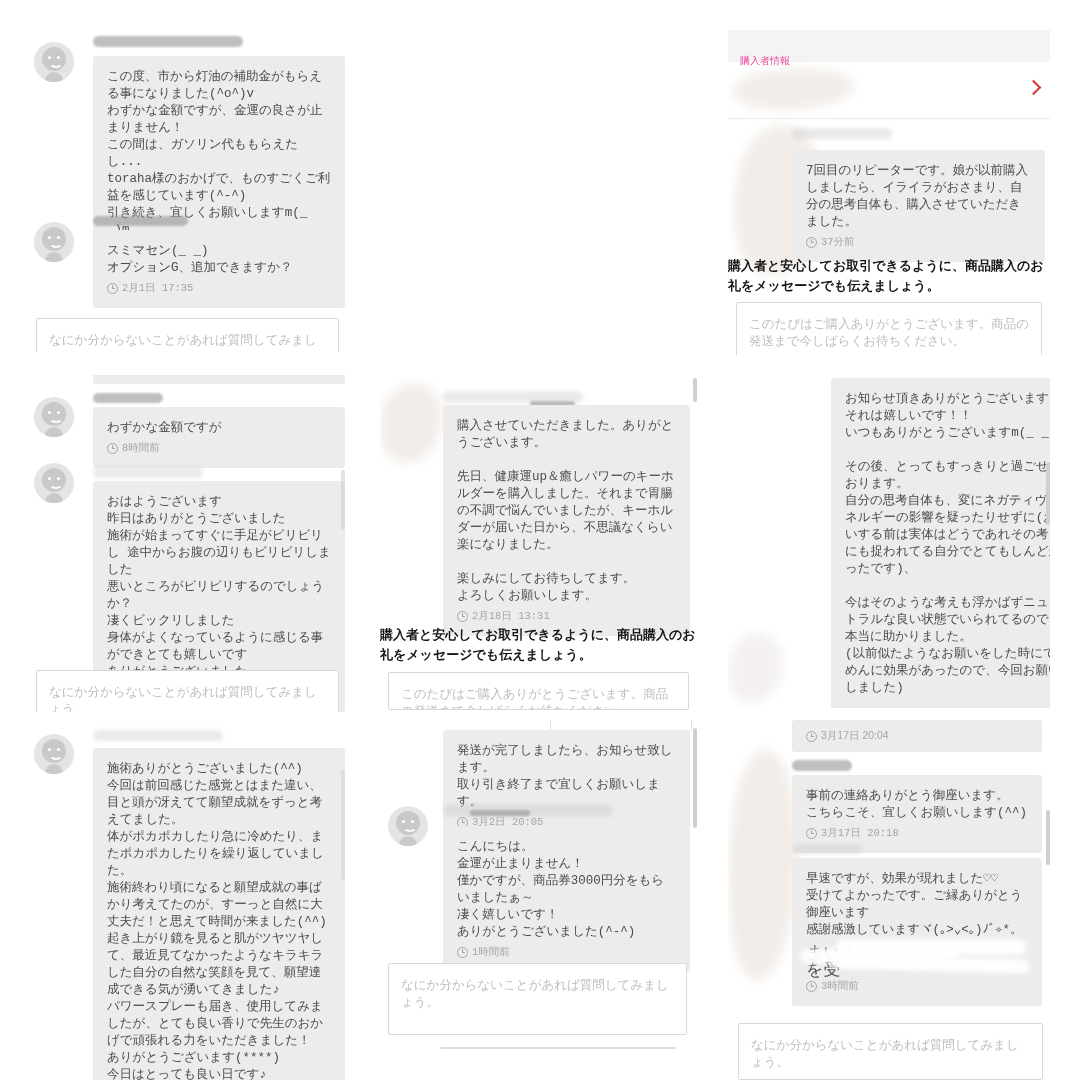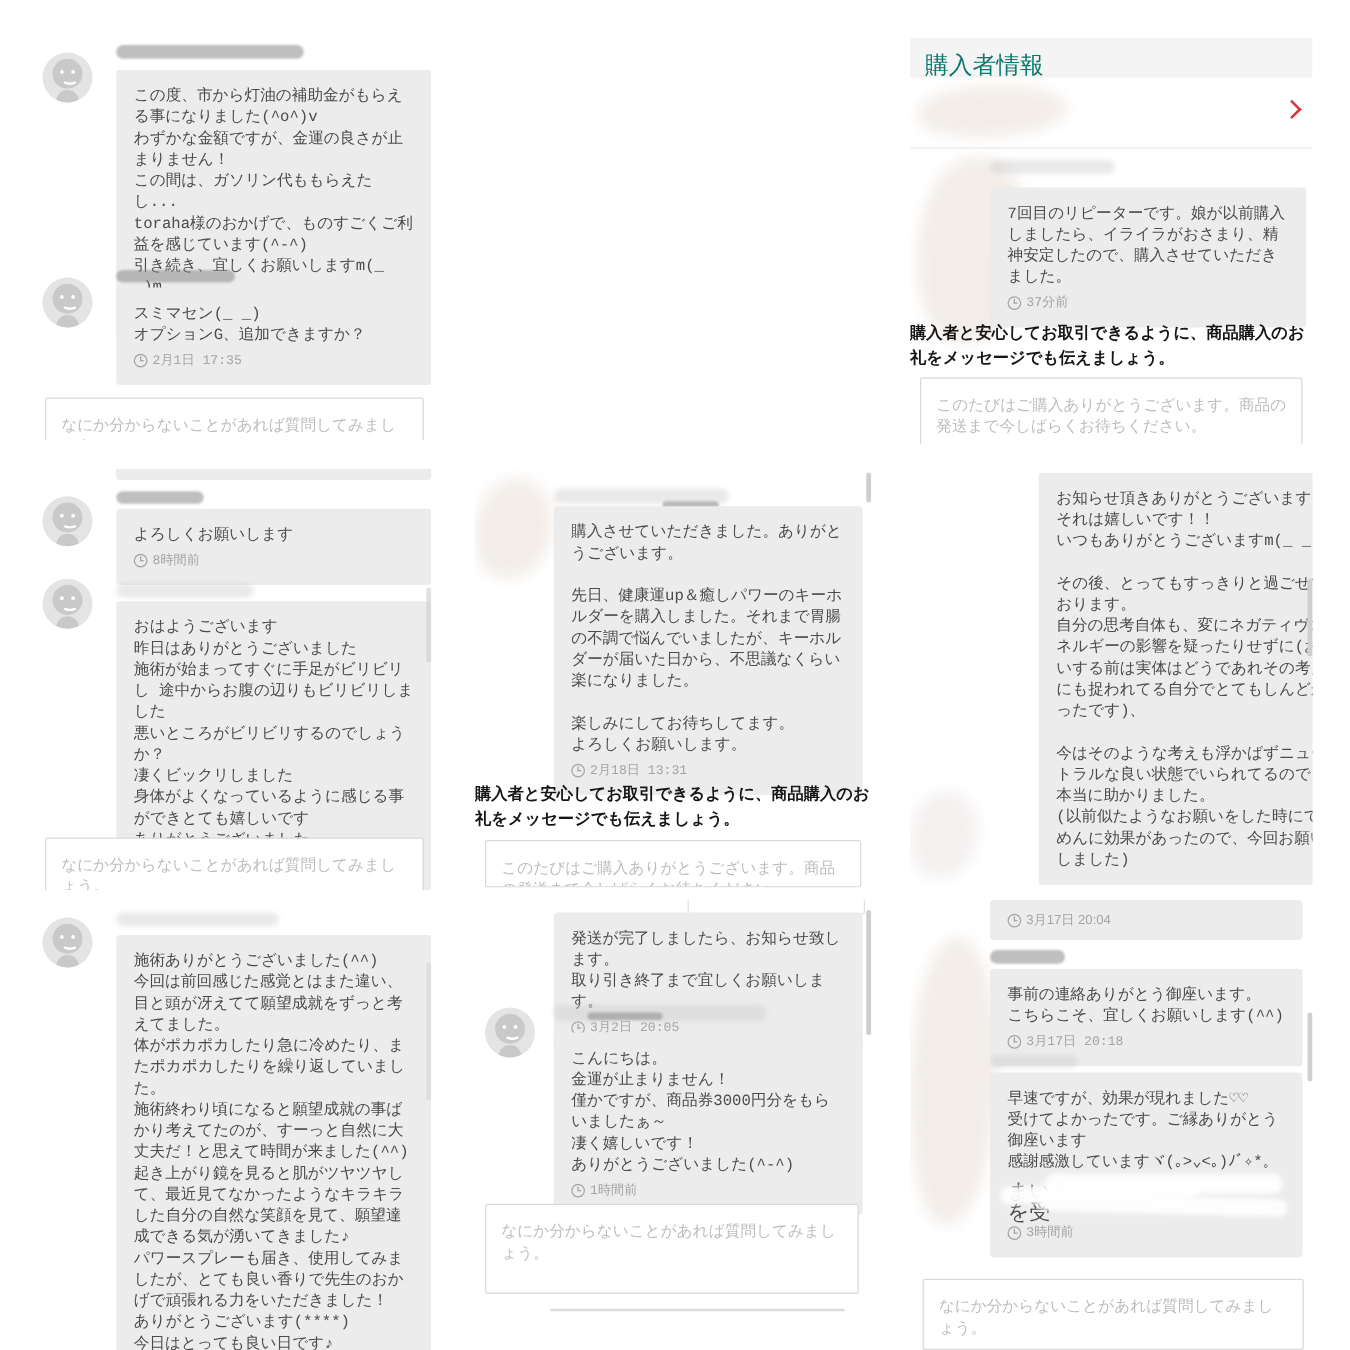--- a/index.html
+++ b/index.html
@@ -24,21 +24,21 @@
   .cta{position:absolute;font-size:13px;line-height:20px;font-weight:700;color:#161616;white-space:pre-wrap;}
   .smudge{position:absolute;background:#c9c9c9;opacity:.4;filter:blur(2px);border-radius:6px;}
   .smudge.dark{background:#8b8b8b;opacity:.55;filter:blur(1px);}
   .blob{position:absolute;background:#efe8e2;filter:blur(5px);border-radius:55% 45% 60% 40%;opacity:.75;}
   .wipe{position:absolute;background:#fff;border-radius:8px;filter:blur(2px);opacity:.95;}
   .black{position:absolute;background:#000;}
   .sb{position:absolute;width:4px;border-radius:2px;background:#cfcfcf;}
   .sb.onblack{background:#8a8a8a;}
   .chev{position:absolute;width:9px;height:9px;border-top:2px solid #cf3a3a;border-right:2px solid #cf3a3a;transform:rotate(45deg);}
   .hdrband{position:absolute;background:#f4f4f4;}
-  .hdrtxt{position:absolute;font-size:19px;color:#0f766e;}
+  .hdrtxt{position:absolute;font-size:10px;color:#ec4899;margin-top:15px;}
   .divider{position:absolute;height:1px;background:#ececec;}
   .fragment{position:absolute;background:#ececec;border-radius:0 0 3px 3px;}
   .fragment.topcut{border-radius:3px;}
   .whitebox-frag{position:absolute;background:#fff;border:1px solid #e0e0e0;border-radius:3px;}
   .sliver{position:absolute;height:4px;background:repeating-linear-gradient(90deg,#6f6f6f 0 7px,transparent 7px 11px);opacity:.7;}
   .obscured{position:relative;height:36px;}
   .partial{position:absolute;font-size:17px;color:#4b4b4b;}
 </style>
 </head>
 <body>
@@ -87,42 +87,42 @@
 
   <section class="panel" style="left:728px;top:30px;width:322px;height:325px;">
     <div class="hdrband" style="left:0;top:0;width:322px;height:32px;"></div>
     <div class="hdrtxt" style="left:12px;top:9px;">購入者情報</div>
     <div class="blob" style="left:6px;top:38px;width:120px;height:42px;"></div>
     <span class="chev" style="left:300px;top:52px;"></span>
     <div class="divider" style="left:0;top:88px;width:322px;"></div>
     <div class="blob" style="left:6px;top:95px;width:90px;height:150px;"></div>
     <div class="smudge" style="left:64px;top:98px;width:100px;height:11px;"></div>
     <div class="bubble" style="left:64px;top:120px;width:253px;">
-      <div class="msg-text">7回目のリピーターです。娘が以前購入しましたら、イライラがおさまり、精神安定したので、購入させていただきました。</div>
+      <div class="msg-text">7回目のリピーターです。娘が以前購入しましたら、イライラがおさまり、自分の思考自体も、購入させていただきました。</div>
       <div class="ts">
           <span class="clock"></span>
           <span>37分前</span>
         </div>
     </div>
     <div class="cta" style="left:0;top:226px;width:322px;">購入者と安心してお取引できるように、商品購入のお礼をメッセージでも伝えましょう。</div>
     <textarea class="ta" style="left: 8px; top: 272px; width: 306px; height: 60px;" placeholder="このたびはご購入ありがとうございます。商品の発送まで今しばらくお待ちください。"></textarea>
   </section>
 
   <section class="panel" style="left:30px;top:375px;width:315px;height:337px;">
     <div class="fragment" style="left:63px;top:0;width:252px;height:9px;"></div>
     <div class="smudge dark" style="left:63px;top:18px;width:70px;height:10px;"></div>
     <div class="avatar" style="left:4px;top:22px;">
       <div class="face"></div>
       <div class="eye" style="left:14px;"></div>
       <div class="eye" style="left:23px;"></div>
       <div class="smile"></div>
       <div class="bust"></div>
     </div>
     <div class="bubble" style="left:63px;top:32px;width:252px;">
-      <div class="msg-text">よろしくお願いします</div>
+      <div class="msg-text">わずかな金額ですが</div>
       <div class="ts">
           <span class="clock"></span>
           <span>8時間前</span>
         </div>
     </div>
     <div class="smudge" style="left:63px;top:92px;width:110px;height:11px;"></div>
     <div class="avatar" style="left:4px;top:88px;">
       <div class="face"></div>
       <div class="eye" style="left:14px;"></div>
       <div class="eye" style="left:23px;"></div>

